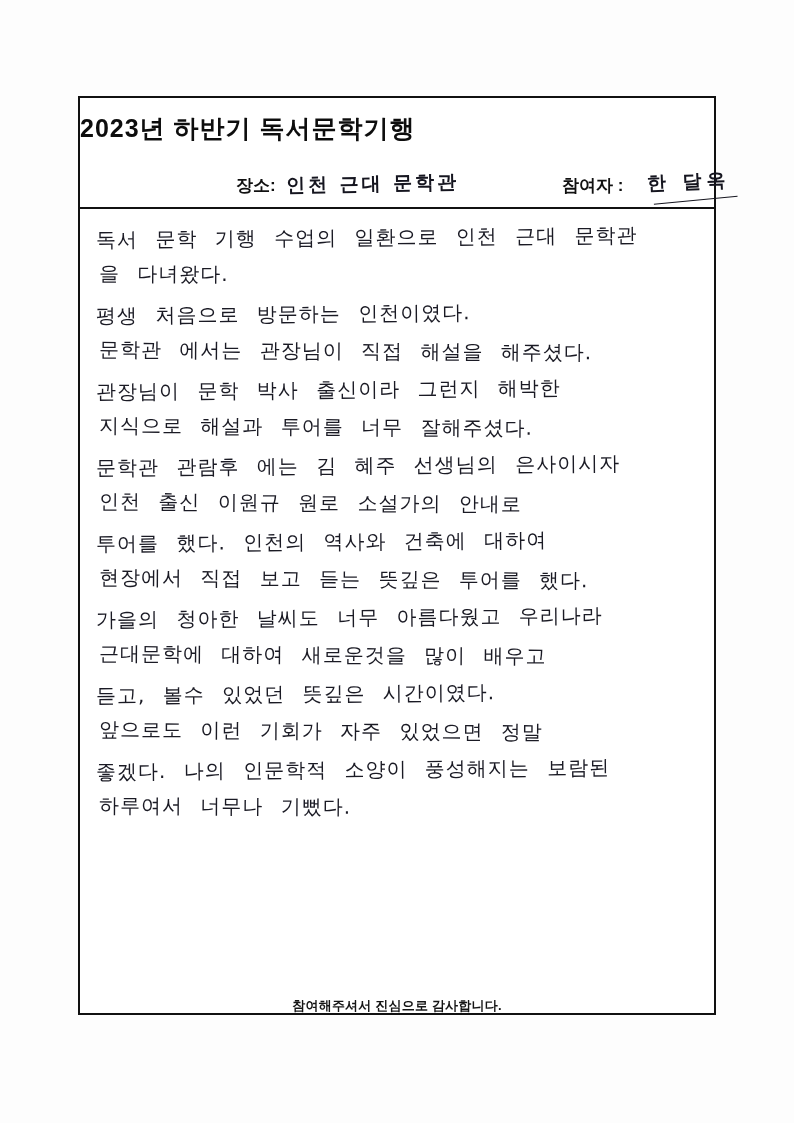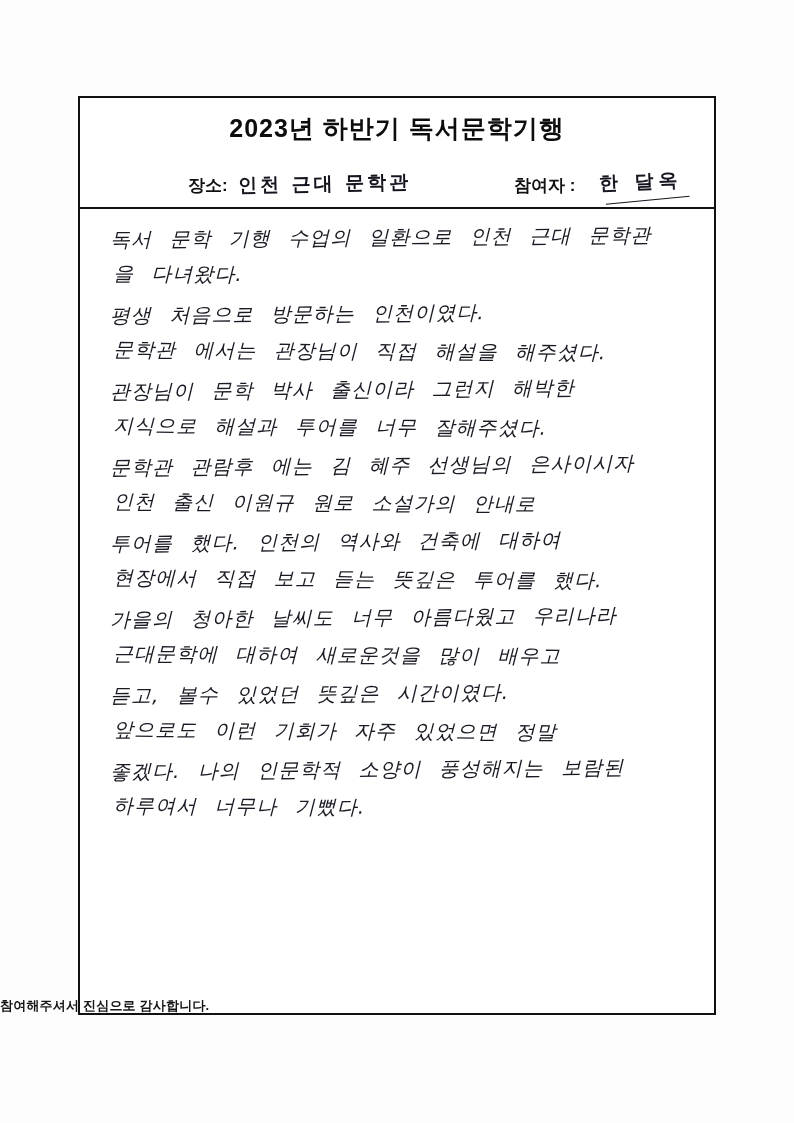--- a/index.html
+++ b/index.html
@@ -29,21 +29,21 @@
     position: absolute;
     left: 78px;
     top: 96px;
     width: 638px;
     border: 2px solid #111;
     box-sizing: border-box;
     background: #ffffff;
   }
 
   .title-row {
-    text-align: center;
+    text-align: left;
     padding-top: 14px;
     padding-bottom: 6px;
   }
   .doc-title {
     font-size: 25px;
     font-weight: bold;
     letter-spacing: 1px;
     color: #0d0d0d;
     display: inline-block;
   }
@@ -67,20 +67,21 @@
     display: flex;
     align-items: flex-end;
     gap: 24px;
     justify-content: flex-end;
     padding-right: 6px;
   }
   .meta-label {
     font-size: 17px;
     font-weight: bold;
     white-space: nowrap;
+    margin-left: 48px;
   }
   .hand {
     font-family: "DejaVu Sans", sans-serif;
     color: #15151f;
   }
   .meta-value {
     font-size: 19px;
     font-weight: 600;
     letter-spacing: 3px;
     transform: rotate(-1.2deg);
@@ -97,23 +98,22 @@
     left: 6px;
     right: -6px;
     bottom: -6px;
     height: 1px;
     background: #15151f;
     transform: rotate(-3deg);
   }
 
   
   .body-area {
-    padding: 18px 30px 26px 30px;
+    padding: 18px 30px 26px 16px;
     min-height: 760px;
-    font-style: italic;
   }
   .hand-line {
     font-family: "DejaVu Sans", sans-serif;
     font-size: 20px;
     color: #1a1a24;
     line-height: 1.05;
     white-space: nowrap;
     margin: 0 0 17px 0;
     letter-spacing: 1px;
     word-spacing: 10px;
@@ -121,20 +121,21 @@
   .hand-line:nth-child(odd)  { transform: rotate(-0.5deg); }
   .hand-line:nth-child(even) { transform: rotate(0.35deg) translateX(3px); }
   .hand-line.para-gap { margin-top: 10px; }
 
   
   .footer-notes {
     position: absolute;
     left: 0;
     top: 996px;
     width: 794px;
+    text-align: center;
   }
   .footer-notes div {
     font-size: 13px;
     font-weight: bold;
     color: #151515;
     line-height: 1.55;
     letter-spacing: 0.2px;
   }
 </style>
 </head>

